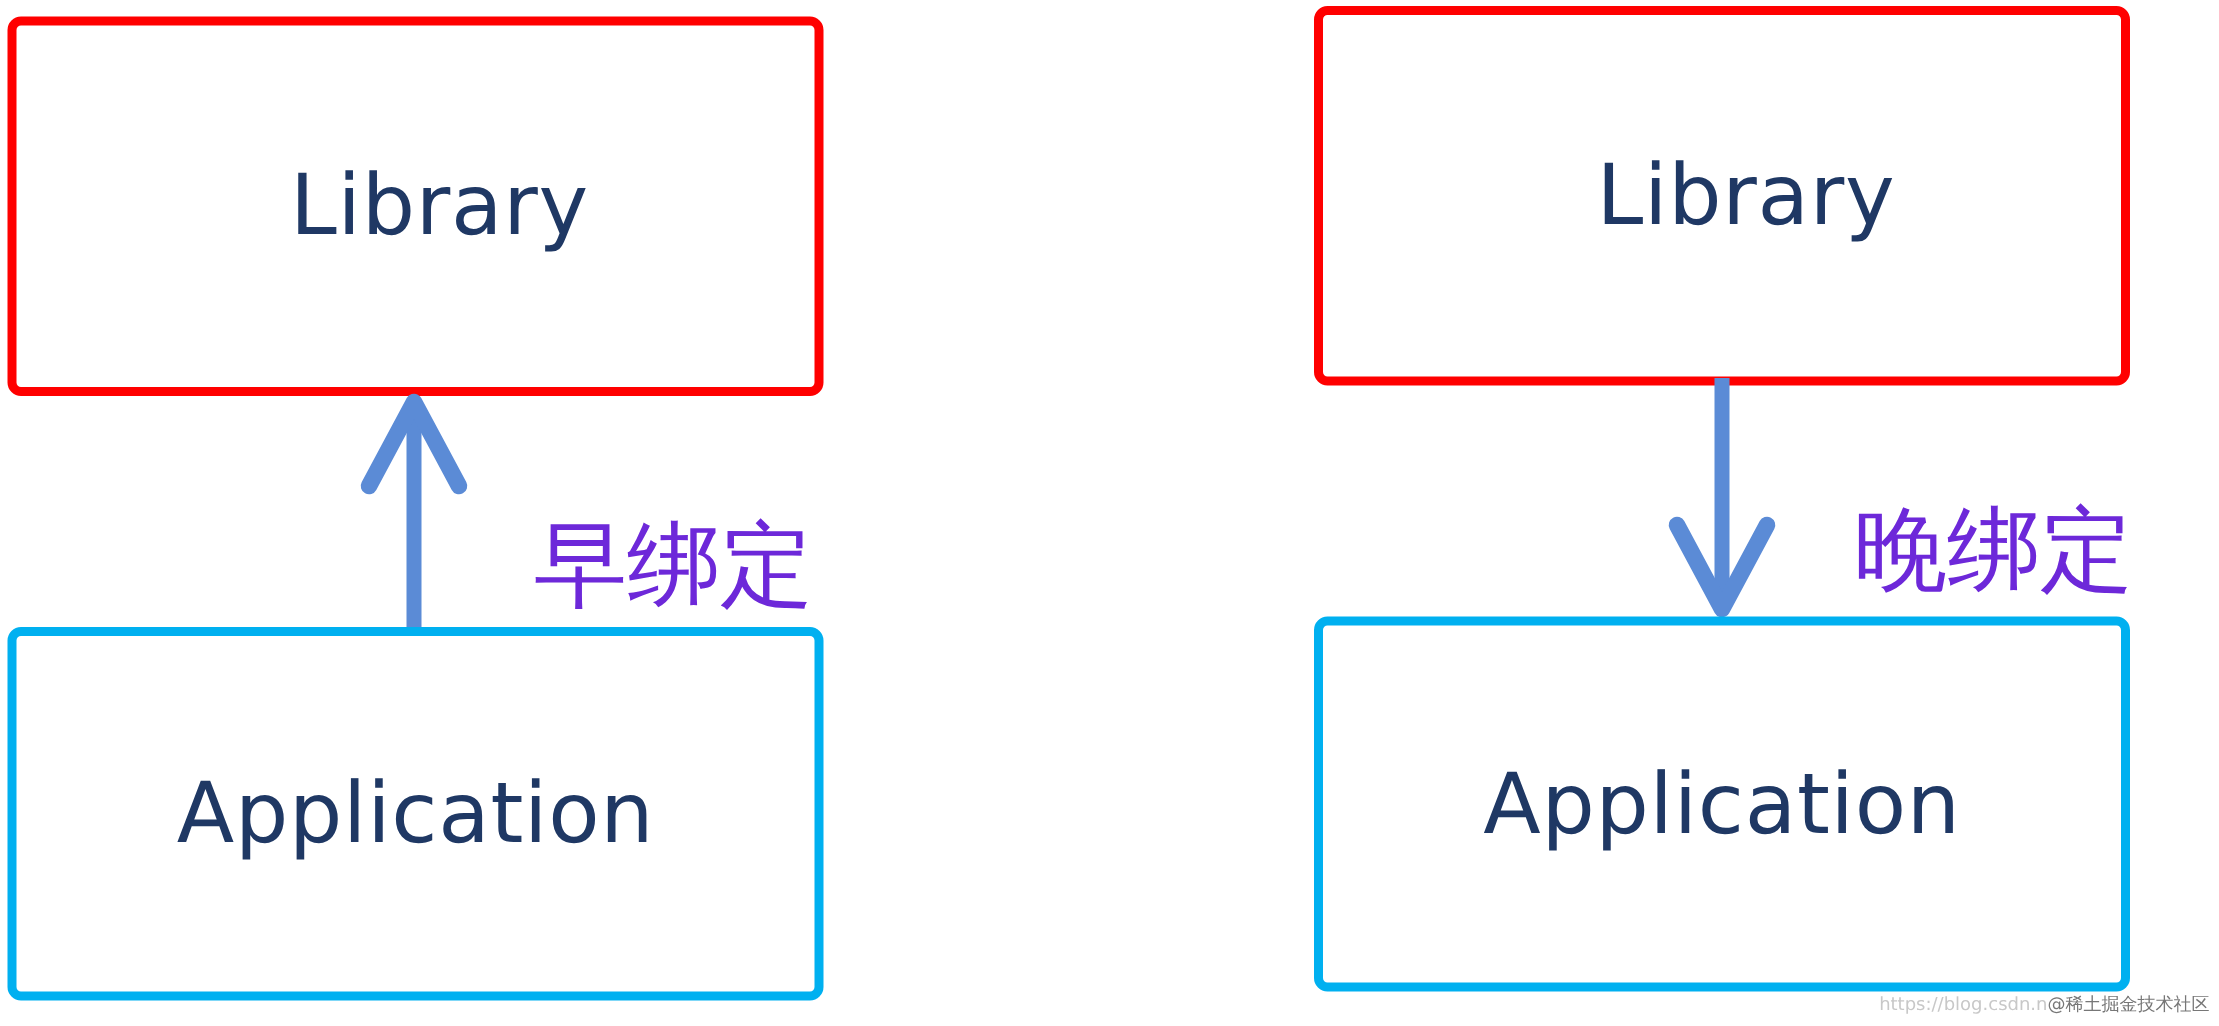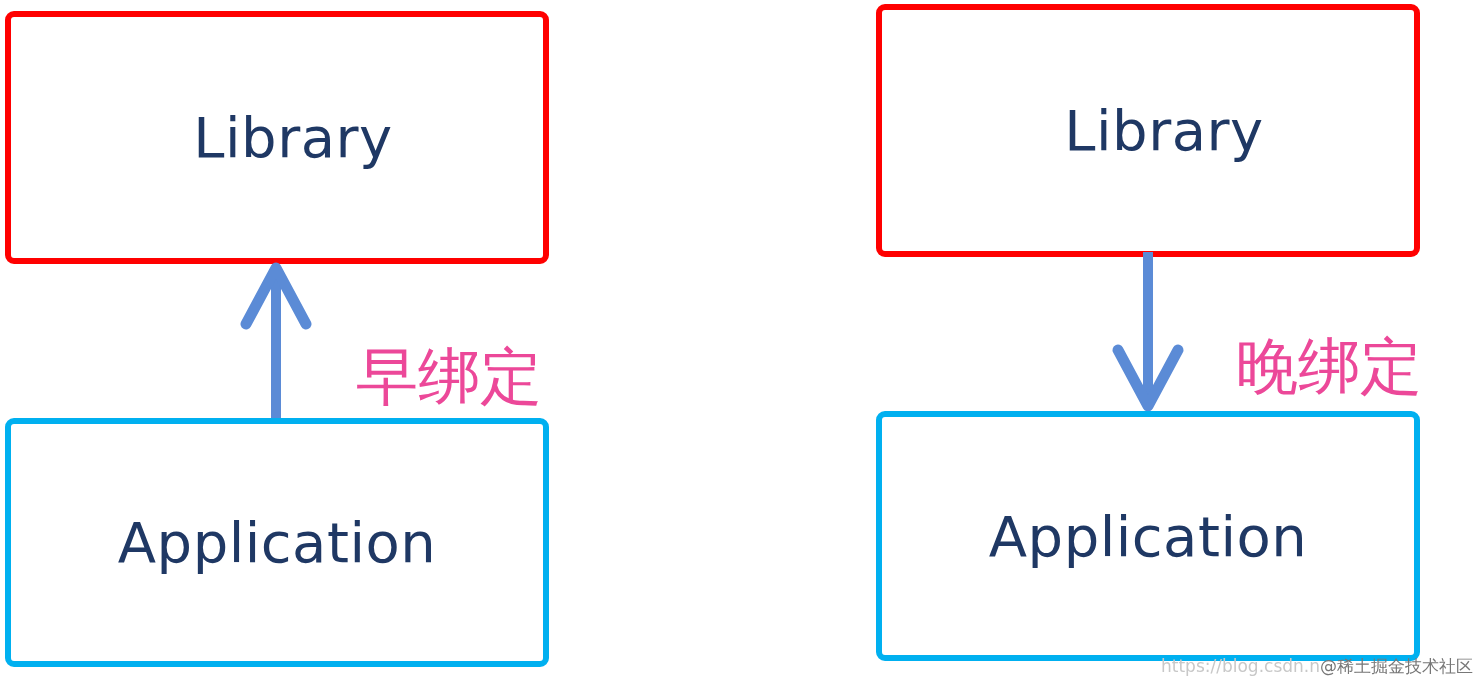--- a/index.html
+++ b/index.html
@@ -5,22 +5,22 @@
     html, body { margin: 0; padding: 0; background: #ffffff; }
     body { width: 1479px; height: 684px; position: relative; overflow: hidden;
            font-family: "DejaVu Sans", "Liberation Sans", sans-serif; }
     .box { position: absolute; box-sizing: border-box; border-width: 6px; border-style: solid;
            border-radius: 9px; display: flex; align-items: center; justify-content: center;
            background: #ffffff; }
     .box.lib { border-color: #ff0000; padding-left: 32px; }
     .box.app { border-color: #00b0f0; }
     .box-label { color: #1f3864; font-size: 56px; letter-spacing: 0.5px; }
     .arrow { position: absolute; }
-    .binding-label { position: absolute; color: #ec4899; font-size: 62px; line-height: 1; }
-    .watermark { position: absolute; right: 6px; bottom: 6px; font-size: 17px; color: #c8c8c8; white-space: nowrap; }
+    .binding-label { position: absolute; color: #6d28d9; font-size: 62px; line-height: 1; }
+    .watermark { position: absolute; right: 6px; bottom: 6px; font-size: 12px; color: #c8c8c8; white-space: nowrap; }
     .watermark .wm-site { color: #777777; }
   </style>
 </head>
 <body>
 
 <div class="box lib" style="left:5px; top:11px; width:544px; height:253px;">
   <span class="box-label">Library</span>
 </div>
 
 <svg class="arrow" style="left:236px; top:258px;" width="80" height="166" viewBox="0 0 80 166">

